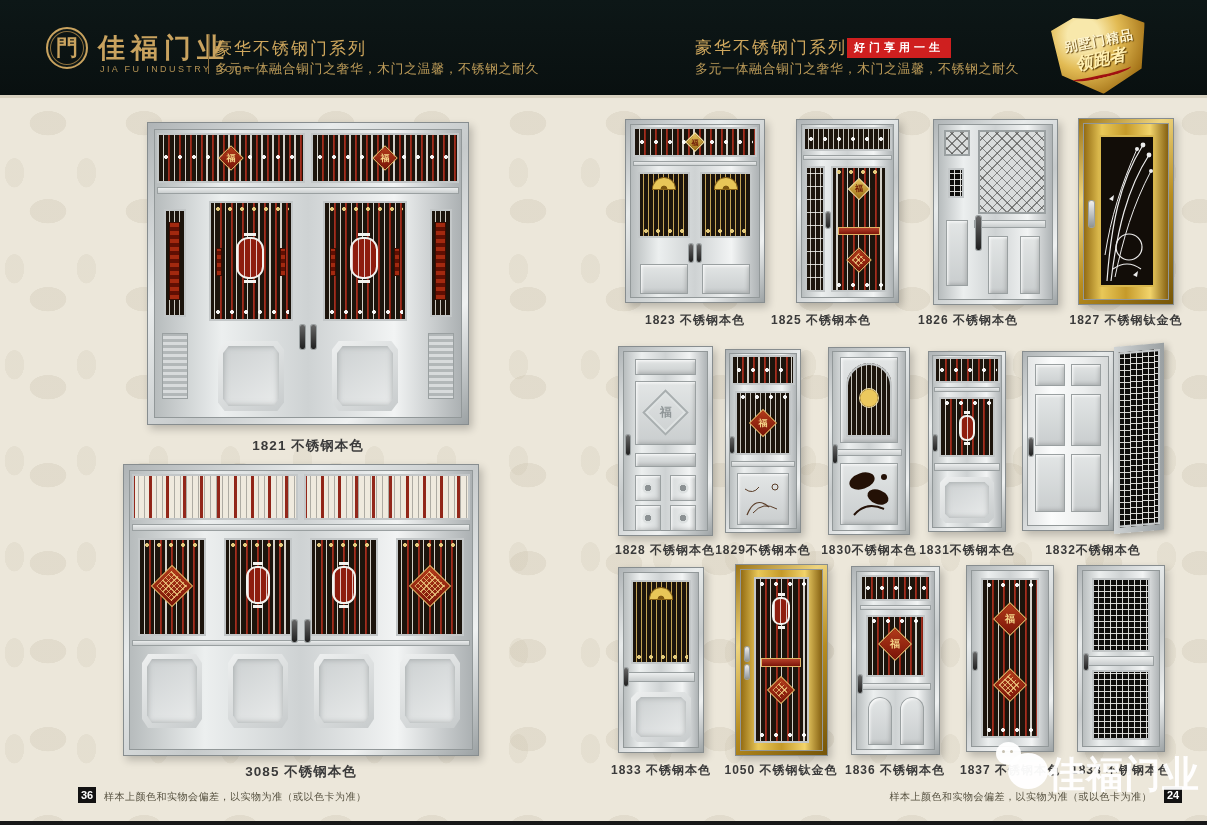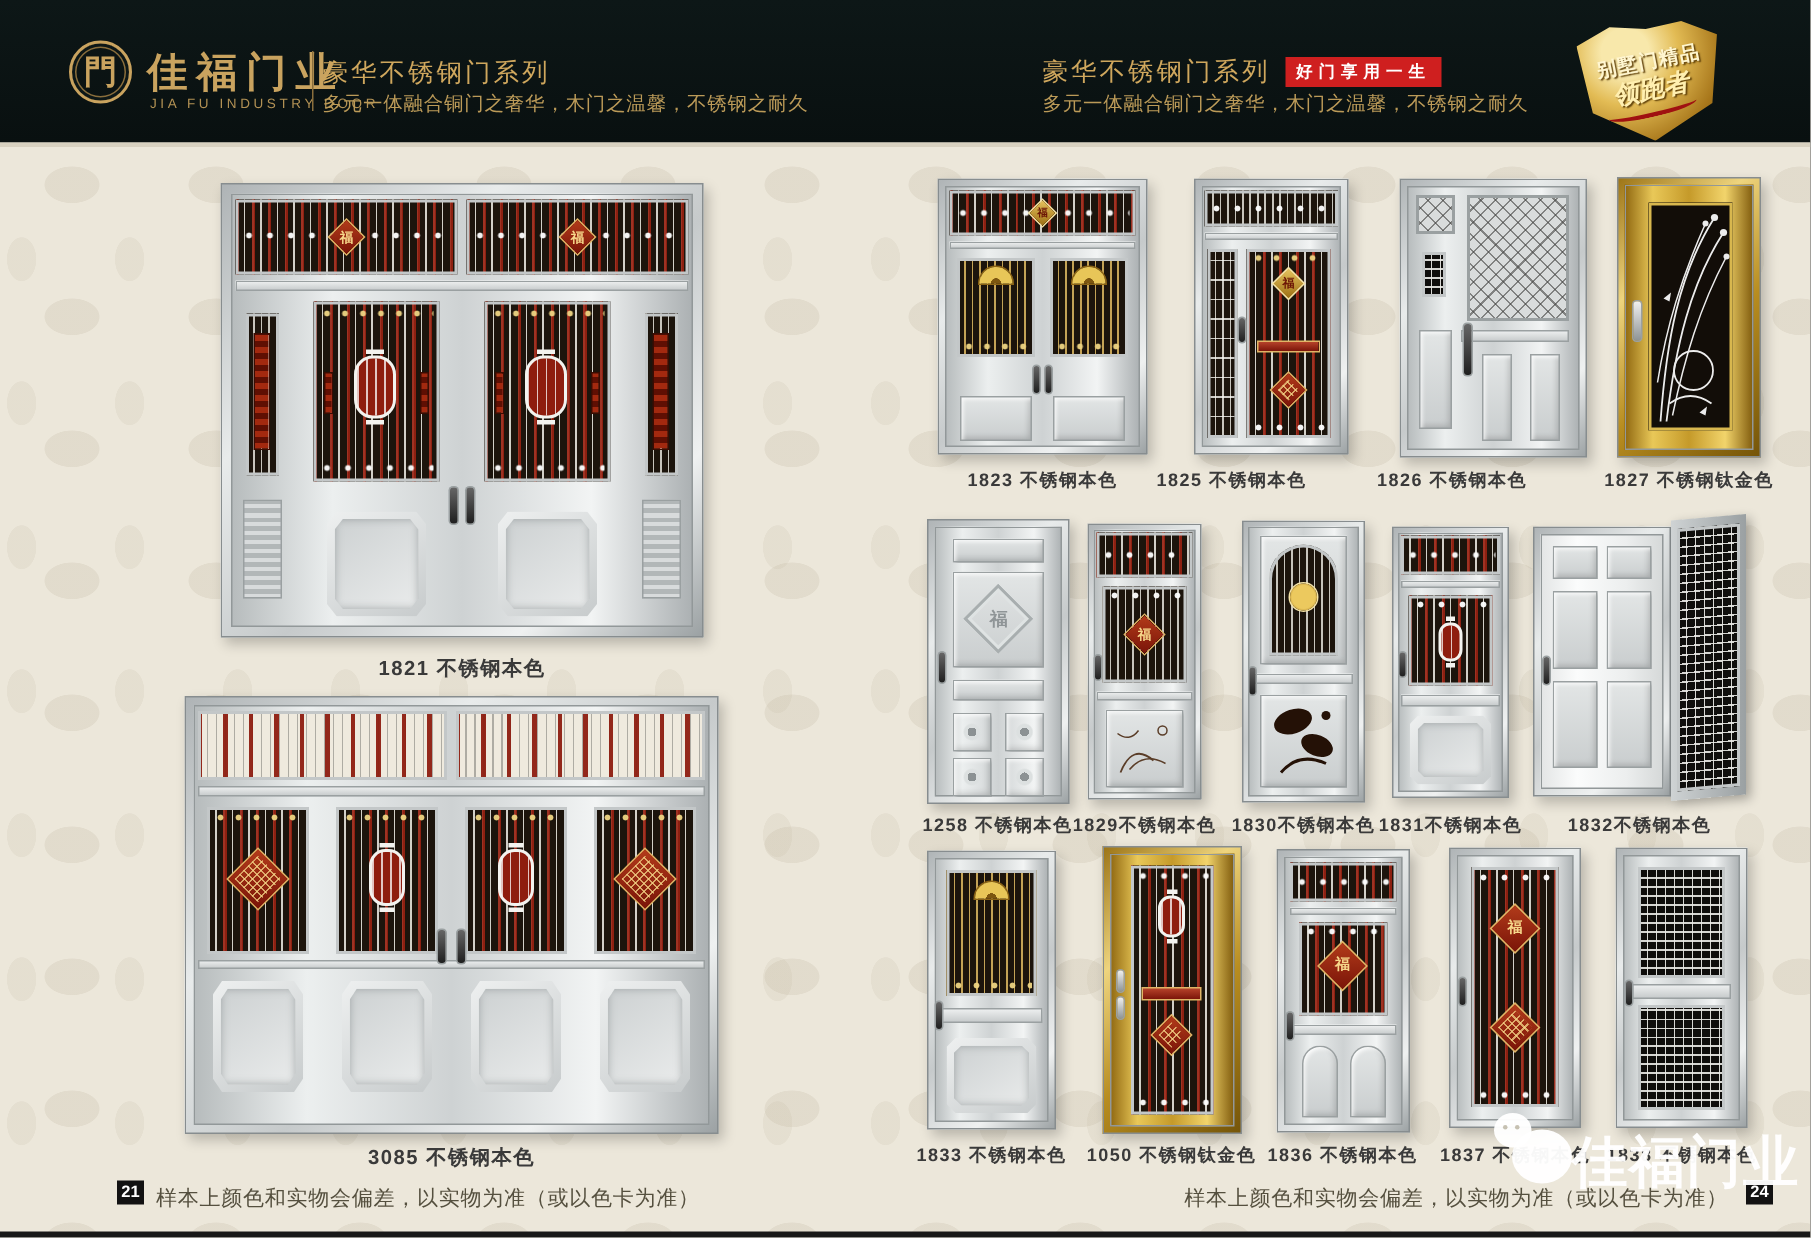--- a/index.html
+++ b/index.html
@@ -16,21 +16,21 @@
   background:linear-gradient(180deg,#0d1717,#091010);border-bottom:3px solid #d8d1c0}
 .logo-ring{position:absolute;left:46px;top:27px;width:42px;height:42px;border:2px solid #c9a35f;border-radius:50%;
   display:flex;align-items:center;justify-content:center;color:#c9a35f;font-size:22px;font-weight:bold;
   box-shadow:inset 0 0 0 2px #0d1717,inset 0 0 0 3px #8a6e3c}
 .brand-cn{position:absolute;left:98px;top:30px;color:#c9a35f;font-size:27px;font-weight:bold;letter-spacing:6px;white-space:nowrap}
 .brand-en{position:absolute;left:100px;top:64px;color:#b29154;font-size:9px;letter-spacing:2.4px;white-space:nowrap}
 .vdiv{position:absolute;left:208px;top:34px;width:1px;height:40px;background:#8a6e3c}
 .stitle{color:#cfa75d;font-size:17px;font-weight:normal;letter-spacing:2px;white-space:nowrap}
 .ssub{color:#bb9a58;font-size:13px;letter-spacing:.5px;white-space:nowrap}
 .red-badge{display:inline-block;background:#cf1f1f;color:#fff;font-size:11px;font-weight:bold;letter-spacing:4px;
-  padding:2px 7px 3px;margin-left:10px;vertical-align:2px}
+  padding:2px 7px 3px;vertical-align:2px}
 .shield{position:absolute;left:1050px;top:10px;width:100px;height:84px;transform:rotate(-5deg)}
 .shield-bg{position:absolute;inset:0;clip-path:polygon(50% 100%,10% 74%,3% 20%,26% 7%,50% 11%,74% 7%,97% 20%,90% 74%);
   background:radial-gradient(circle at 35% 28%,#f8e8ab 0 18%,#e2bb54 40%,#a8771b 72%,#6f4c0d 100%);
   box-shadow:0 2px 5px rgba(0,0,0,.55)}
 .shield-t1{position:absolute;left:4px;top:22px;width:92px;text-align:center;color:#fff6d0;font-size:13px;font-weight:bold;
   letter-spacing:1px;transform:rotate(-6deg);text-shadow:1px 1px 1px #5e3f08;white-space:nowrap}
 .shield-t2{position:absolute;left:8px;top:38px;width:84px;text-align:center;color:#ffefb0;font-size:17px;font-weight:bold;
   font-style:italic;transform:rotate(-7deg);text-shadow:1px 1px 1px #5e3f08;white-space:nowrap}
 .shield-swoosh{position:absolute;left:20px;top:58px;width:60px;height:10px;border-bottom:3px solid #a01111;
   border-radius:0 0 100% 100%;transform:rotate(-8deg)}
@@ -87,21 +87,21 @@
 .cracker{position:absolute;background:repeating-linear-gradient(0deg,#a3290f 0 4px,#5f0f03 4px 8px);box-shadow:0 0 0 1px #3a0c02}
 .grooves{position:absolute;background:repeating-linear-gradient(0deg,#d8dbdc 0 3px,#b2b7b8 3px 6px);box-shadow:inset 0 0 0 1px #9aa0a1}
 .hlines{position:absolute;inset:2px;background:repeating-linear-gradient(0deg,transparent 0 12px,rgba(250,250,245,.8) 12px 13px)}
 .redbar{position:absolute;background:linear-gradient(180deg,#b5422a,#7c150a);box-shadow:0 0 0 1px #e0b566}
 .darkwin{position:absolute;background:#120d08;box-shadow:inset 0 0 0 2px #d8b74e}
 
 .dlabel{position:absolute;color:#3a3a3a;font-size:12px;font-weight:bold;letter-spacing:1px;white-space:nowrap;transform:translateX(-50%)}
 .dlabel.big{font-size:13.5px}
 .pagebadge{position:absolute;width:18px;height:16px;background:#121212;color:#fff;font-size:11px;font-weight:bold;
   display:flex;align-items:center;justify-content:center}
-.caption{position:absolute;color:#55503f;font-size:14px;letter-spacing:.5px;white-space:nowrap}
+.caption{position:absolute;color:#55503f;font-size:10px;letter-spacing:.5px;white-space:nowrap}
 .bottom-strip{position:absolute;left:0;bottom:0;width:100%;height:4px;background:#181818}
 .wm{position:absolute;left:982px;top:742px;width:215px;height:66px;z-index:4}
 .wm-bub-s{position:absolute;left:14px;top:0;width:25px;height:23px;background:rgba(255,255,255,.96);border-radius:50%}
 .wm-bub-s::before{content:"";position:absolute;left:6px;top:8px;width:3px;height:3px;border-radius:50%;background:#c6c1b2}
 .wm-bub-s::after{content:"";position:absolute;left:14px;top:8px;width:3px;height:3px;border-radius:50%;background:#c6c1b2}
 .wm-bub-b{position:absolute;left:26px;top:11px;width:40px;height:36px;background:rgba(255,255,255,.96);border-radius:50%}
 .wm-text{position:absolute;left:66px;top:8px;font-size:37px;font-weight:bold;color:rgba(255,255,255,.96);
   letter-spacing:1px;white-space:nowrap}
 </style>
 </head>
@@ -319,21 +319,21 @@
         </div>
       </div>
       <div class="rpan" style="left:12px;top:102px;width:61px;height:14px"></div>
       <div class="rpan rose" style="left:12px;top:124px;width:26px;height:26px"></div>
       <div class="rpan rose" style="left:47px;top:124px;width:26px;height:26px"></div>
       <div class="rpan rose" style="left:12px;top:154px;width:26px;height:26px"></div>
       <div class="rpan rose" style="left:47px;top:154px;width:26px;height:26px"></div>
       <div class="handle" style="left:3px;top:84px;width:4px;height:20px"></div>
     </div>
   </div>
-  <div class="dlabel" style="left:665px;top:542px">1258 不锈钢本色</div>
+  <div class="dlabel" style="left:665px;top:542px">1828 不锈钢本色</div>
 
   <div class="door" style="left:725px;top:349px;width:76px;height:184px">
     <div class="door-in" style="left:4px;top:4px;right:4px;bottom:4px">
       <div class="gdark" style="left:2px;top:2px;width:64px;height:30px">
         <div class="wdots" style="left:3px;right:3px;top:12px"></div>
       </div>
       <div class="gdark plain" style="left:6px;top:38px;width:56px;height:64px">
         <div class="wdots" style="left:3px;right:3px;top:3px"></div>
         <div class="rdia" style="left:19px;top:23px;width:18px;height:18px">
             <span style="font-size:9px">福</span>
@@ -483,21 +483,21 @@
   <div class="door" style="left:1077px;top:565px;width:88px;height:187px">
     <div class="door-in" style="left:5px;top:5px;right:5px;bottom:5px">
       <div class="perf" style="left:10px;top:8px;width:58px;height:74px"></div>
       <div class="rail" style="left:6px;top:86px;width:66px;height:10px"></div>
       <div class="perf" style="left:10px;top:100px;width:58px;height:70px"></div>
       <div class="handle" style="left:2px;top:84px;width:4px;height:16px"></div>
     </div>
   </div>
   <div class="dlabel" style="left:1121px;top:762px">1838 不锈钢本色</div>
 
-  <div class="pagebadge" style="left:78px;top:787px">21</div>
+  <div class="pagebadge" style="left:78px;top:787px">36</div>
   <div class="caption" style="left:104px;top:790px">样本上颜色和实物会偏差，以实物为准（或以色卡为准）</div>
   <div class="caption" style="right:55px;top:790px">样本上颜色和实物会偏差，以实物为准（或以色卡为准）</div>
   <div class="pagebadge" style="left:1164px;top:787px">24</div>
 
   <div class="wm">
     <div class="wm-bub-s"></div>
     <div class="wm-bub-b"></div>
     <div class="wm-text">佳福门业</div>
   </div>
 

